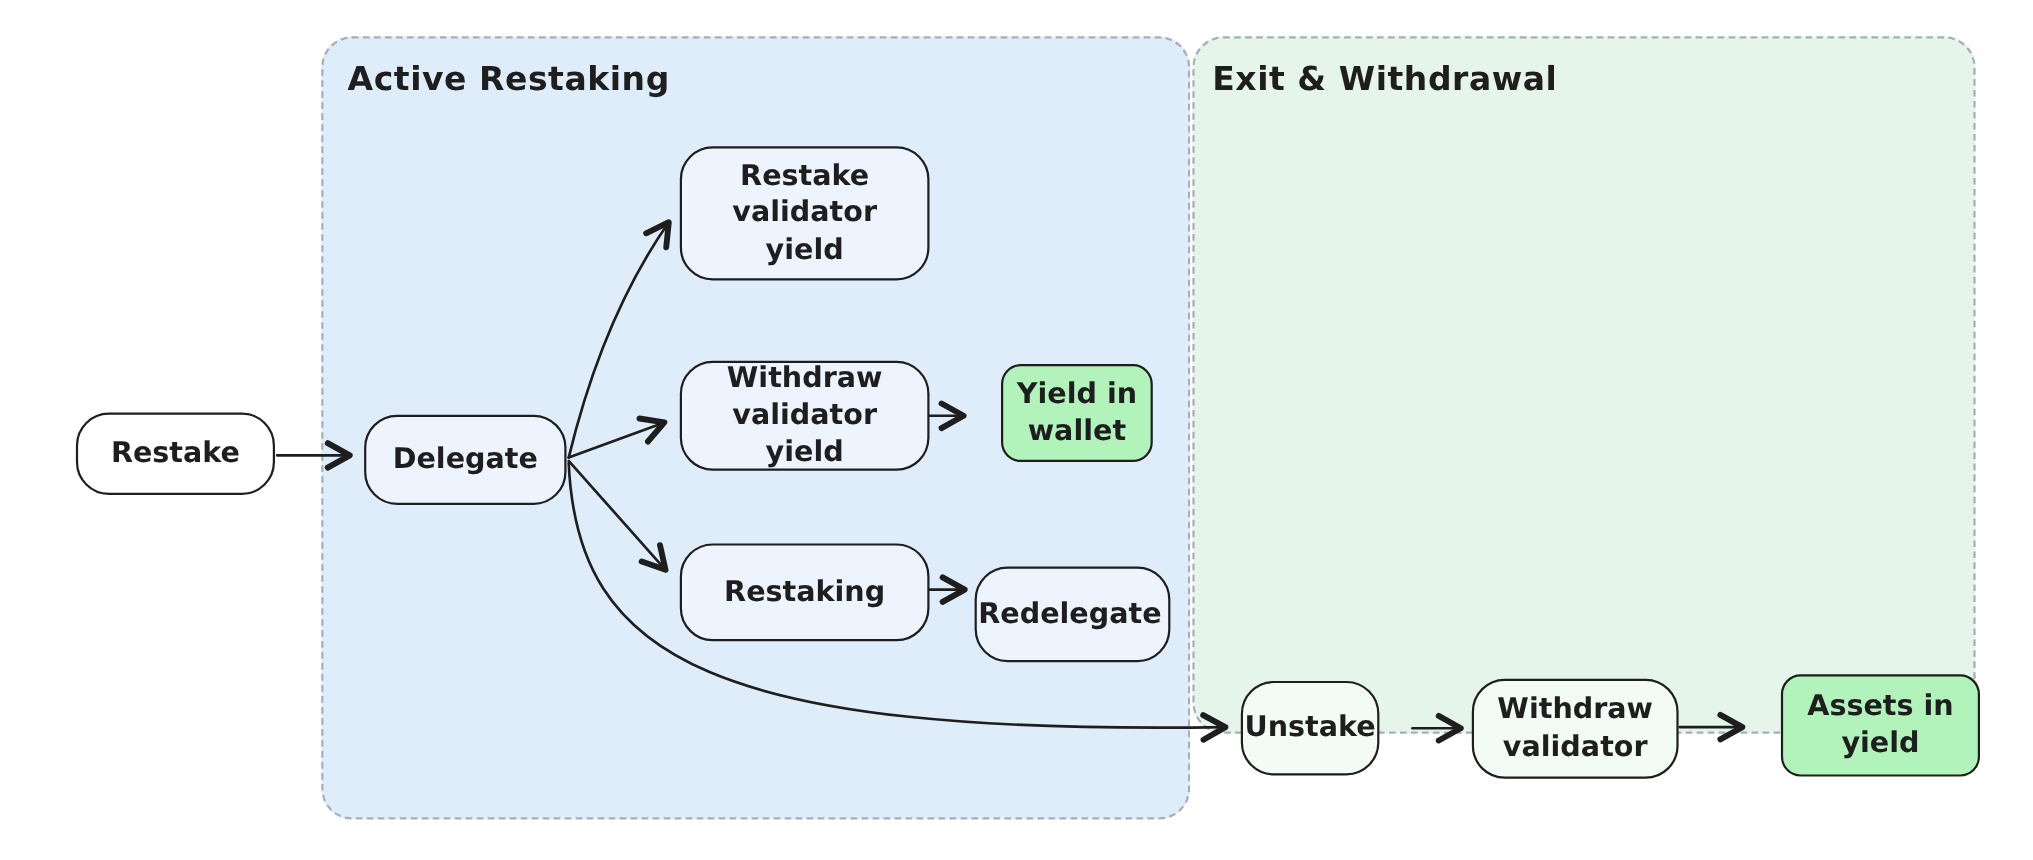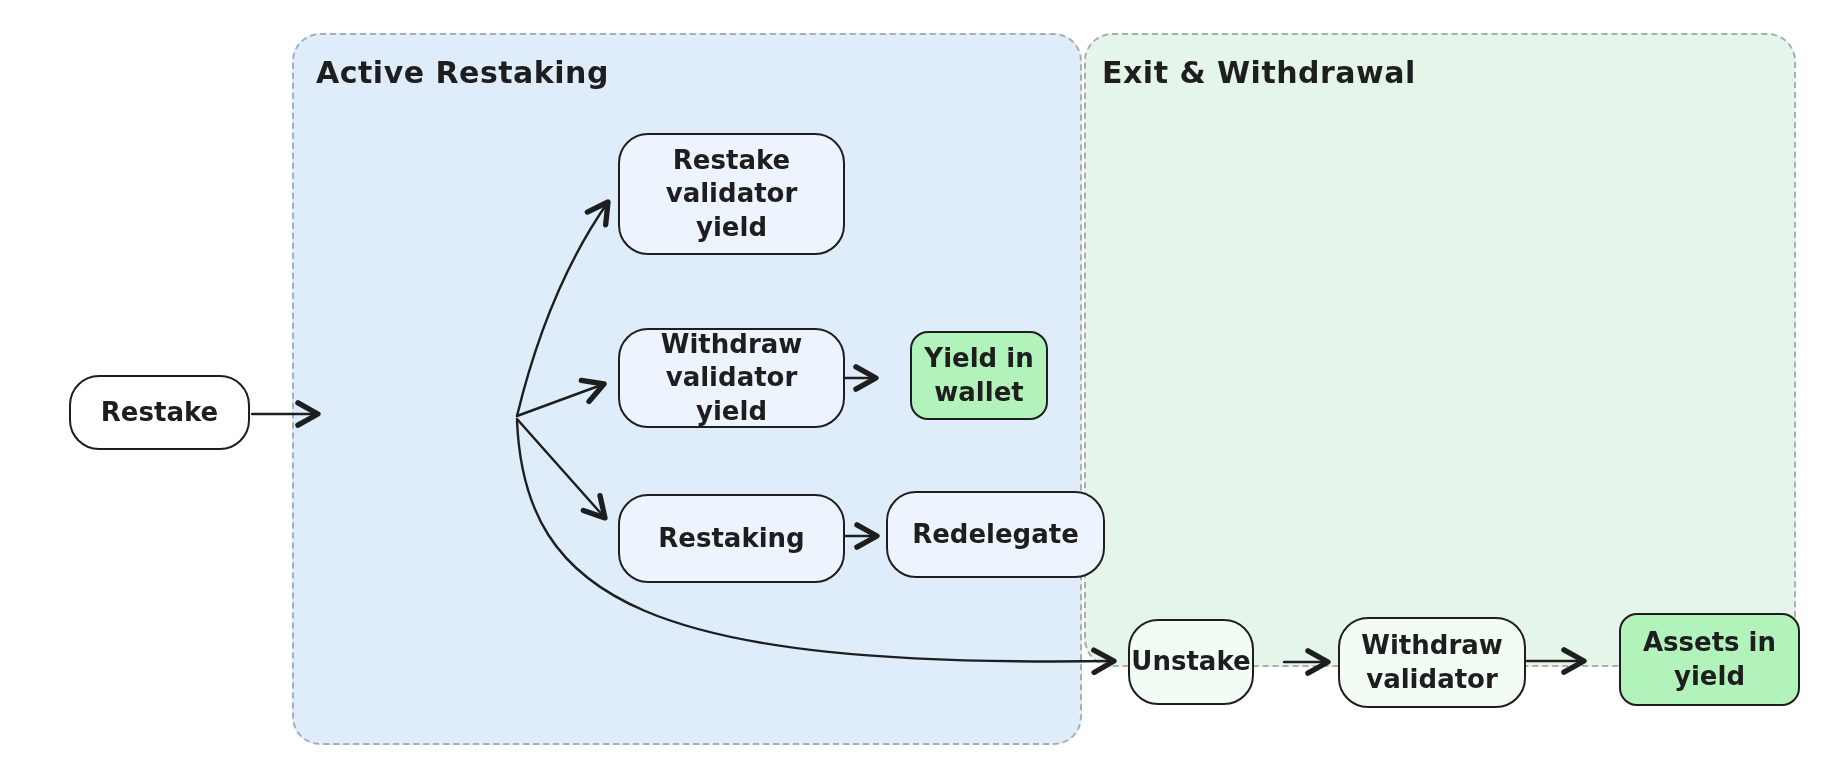--- a/index.html
+++ b/index.html
@@ -69,41 +69,44 @@
     <path d="M845,378 L876,378" marker-end="url(#arrowhead)"></path>
     <path d="M845,536 L877,536" marker-end="url(#arrowhead)"></path>
     <path d="M1284,662 L1328,662" marker-end="url(#arrowhead)"></path>
     <path d="M1527,661 L1584,661" marker-end="url(#arrowhead)"></path>
   </svg>
 
   <div class="node white" style="left:69px;top:375px;width:181px;height:75px;">
     <span>Restake</span>
   </div>
 
+  <div class="node blue" style="left:331px;top:377px;width:184px;height:82px;">
+    <span>Delegate</span>
+  </div>
 
   <div class="node blue" style="left:618px;top:133px;width:227px;height:122px;">
     <span>Restake
 validator yield</span>
   </div>
 
   <div class="node blue" style="left:618px;top:328px;width:227px;height:100px;">
     <span>Withdraw
 validator yield</span>
   </div>
 
   <div class="node green" style="left:885px;top:331px;width:138px;height:89px;">
     <span>Yield in
 wallet</span>
   </div>
 
   <div class="node blue" style="left:618px;top:494px;width:227px;height:89px;">
     <span>Restaking</span>
   </div>
 
-  <div class="node blue" style="left:886px;top:491px;width:219px;height:87px;">
+  <div class="node blue" style="left:886px;top:515px;width:178px;height:87px;justify-content:flex-end;">
     <span>Redelegate</span>
   </div>
 
   <div class="node greentint" style="left:1128px;top:619px;width:126px;height:86px;">
     <span>Unstake</span>
   </div>
 
   <div class="node greentint" style="left:1338px;top:617px;width:188px;height:91px;">
     <span>Withdraw
 validator</span>

